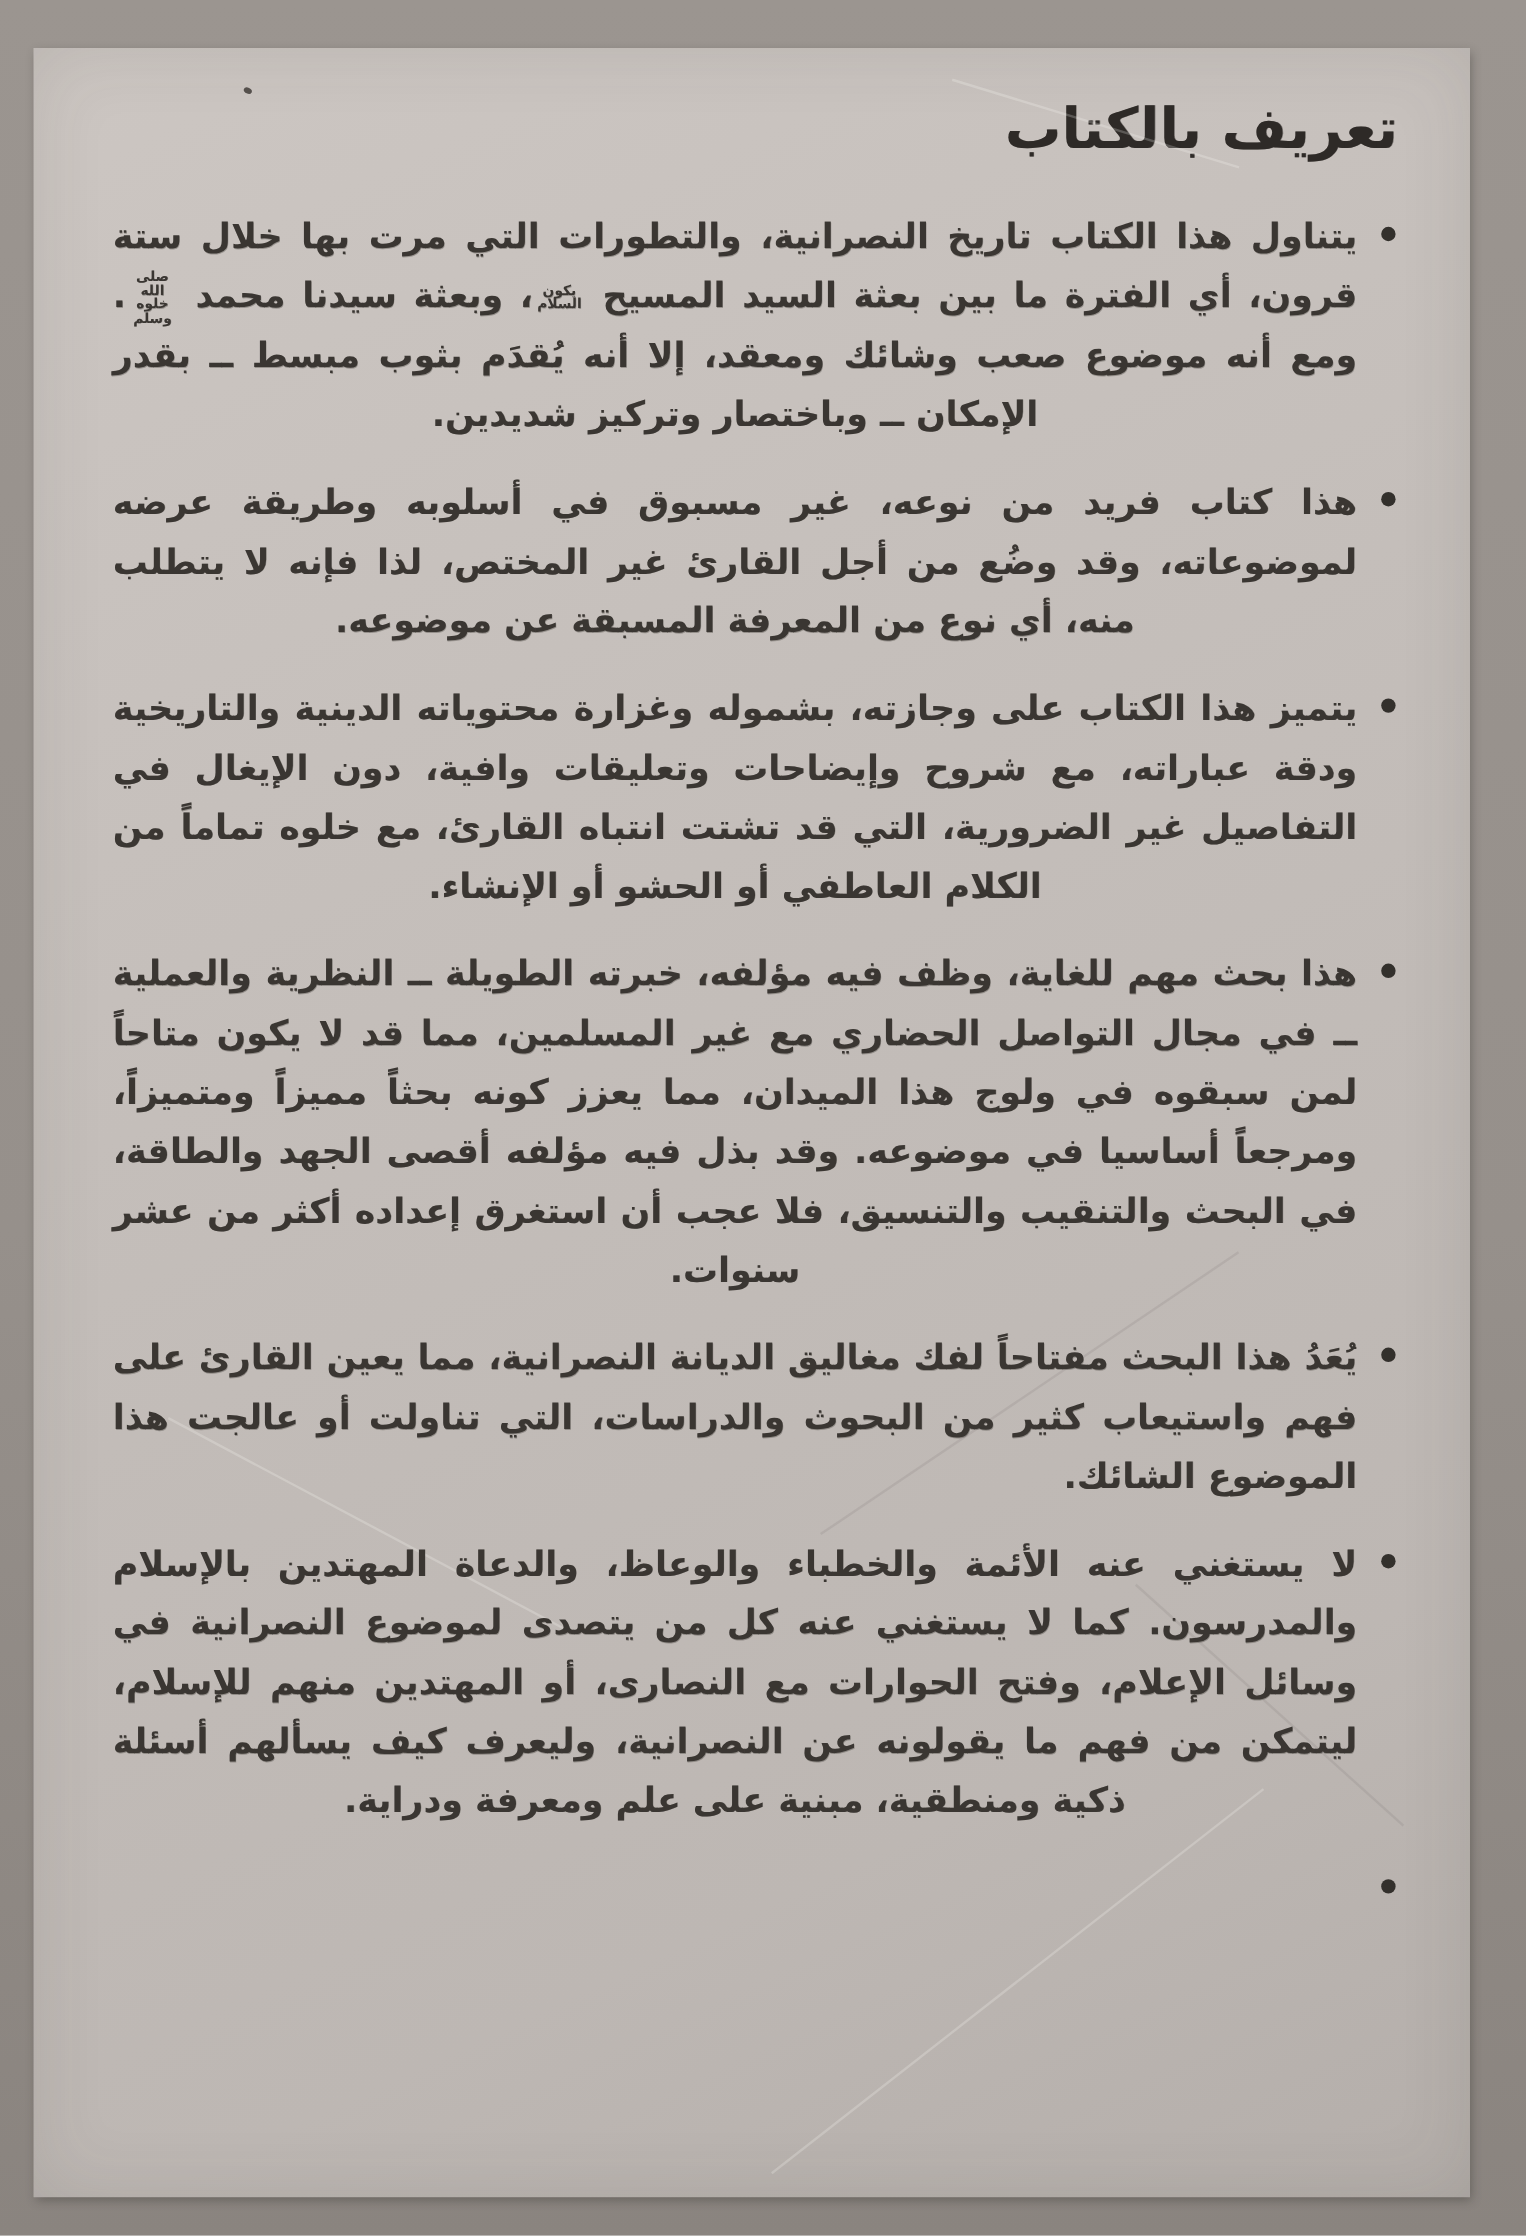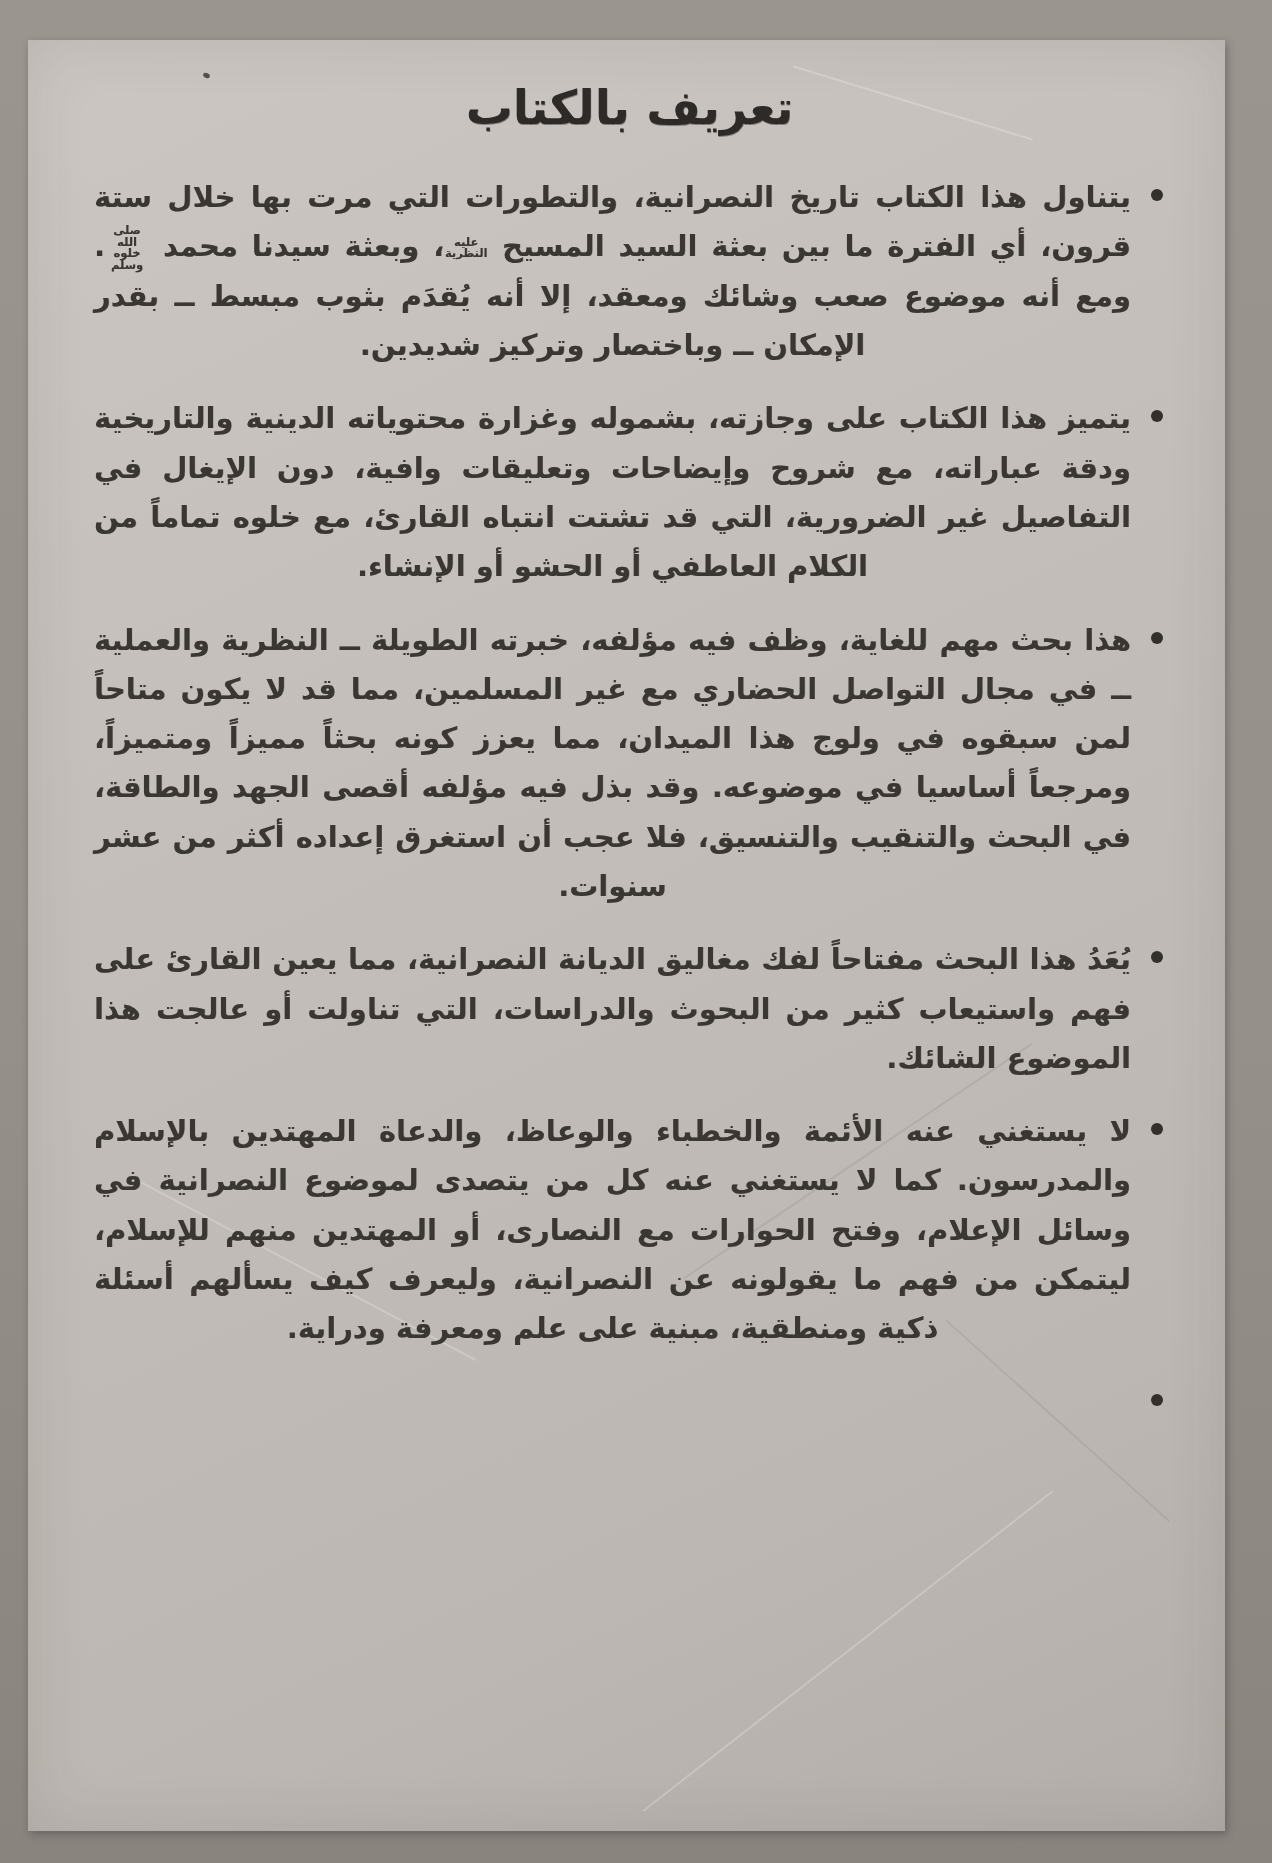--- a/index.html
+++ b/index.html
@@ -48,21 +48,20 @@
     border-radius: 50%;
     background: #55504c;
     transform: rotate(25deg);
   }
   .page-inner {
     padding: 40px 60px 30px 66px;
     color: #373330;
   }
   h1.page-title {
     margin: 0 0 38px 0;
-    text-align: center;
     font-size: 47px;
     font-weight: bold;
     color: #2e2a27;
     letter-spacing: -1px;
     text-shadow: 0.5px 0.5px 0 rgba(46, 42, 39, 0.45);
   }
   ul.bullet-list {
     list-style: none;
     margin: 0;
     padding: 0;
@@ -112,23 +111,27 @@
   <span class="crease light c5"></span>
   <span class="ink-speck"></span>
 
   <div class="page-inner">
     <h1 class="page-title">تعريف بالكتاب</h1>
 
     <ul class="bullet-list">
 
       <li class="last-center">
         <span class="bullet-dot"></span>
-        <span>يتناول هذا الكتاب تاريخ النصرانية، والتطورات التي مرت بها خلال ستة قرون، أي الفترة ما بين بعثة السيد المسيح </span><span class="honorific">عليه النظرية</span><span>، وبعثة سيدنا محمد </span><span class="honorific">صلى الله خلوه وسلم</span><span>. ومع أنه موضوع صعب وشائك ومعقد، إلا أنه يُقدَم بثوب مبسط ــ بقدر الإمكان ــ وباختصار وتركيز شديدين.</span>
+        <span>يتناول هذا الكتاب تاريخ النصرانية، والتطورات التي مرت بها خلال ستة قرون، أي الفترة ما بين بعثة السيد المسيح </span><span class="honorific">يكون السلام</span><span>، وبعثة سيدنا محمد </span><span class="honorific">صلى الله خلوه وسلم</span><span>. ومع أنه موضوع صعب وشائك ومعقد، إلا أنه يُقدَم بثوب مبسط ــ بقدر الإمكان ــ وباختصار وتركيز شديدين.</span>
       </li>
 
+      <li class="last-center">
+        <span class="bullet-dot"></span>
+        <span>هذا كتاب فريد من نوعه، غير مسبوق في أسلوبه وطريقة عرضه لموضوعاته، وقد وضُع من أجل القارئ غير المختص، لذا فإنه لا يتطلب منه، أي نوع من المعرفة المسبقة عن موضوعه.</span>
+      </li>
 
       <li class="last-center">
         <span class="bullet-dot"></span>
         <span>يتميز هذا الكتاب على وجازته، بشموله وغزارة محتوياته الدينية والتاريخية ودقة عباراته، مع شروح وإيضاحات وتعليقات وافية، دون الإيغال في التفاصيل غير الضرورية، التي قد تشتت انتباه القارئ، مع خلوه تماماً من الكلام العاطفي أو الحشو أو الإنشاء.</span>
       </li>
 
       <li class="last-center">
         <span class="bullet-dot"></span>
         <span>هذا بحث مهم للغاية، وظف فيه مؤلفه، خبرته الطويلة ــ النظرية والعملية ــ في مجال التواصل الحضاري مع غير المسلمين، مما قد لا يكون متاحاً لمن سبقوه في ولوج هذا الميدان، مما يعزز كونه بحثاً مميزاً ومتميزاً، ومرجعاً أساسيا في موضوعه. وقد بذل فيه مؤلفه أقصى الجهد والطاقة، في البحث والتنقيب والتنسيق، فلا عجب أن استغرق إعداده أكثر من عشر سنوات.</span>
       </li>

